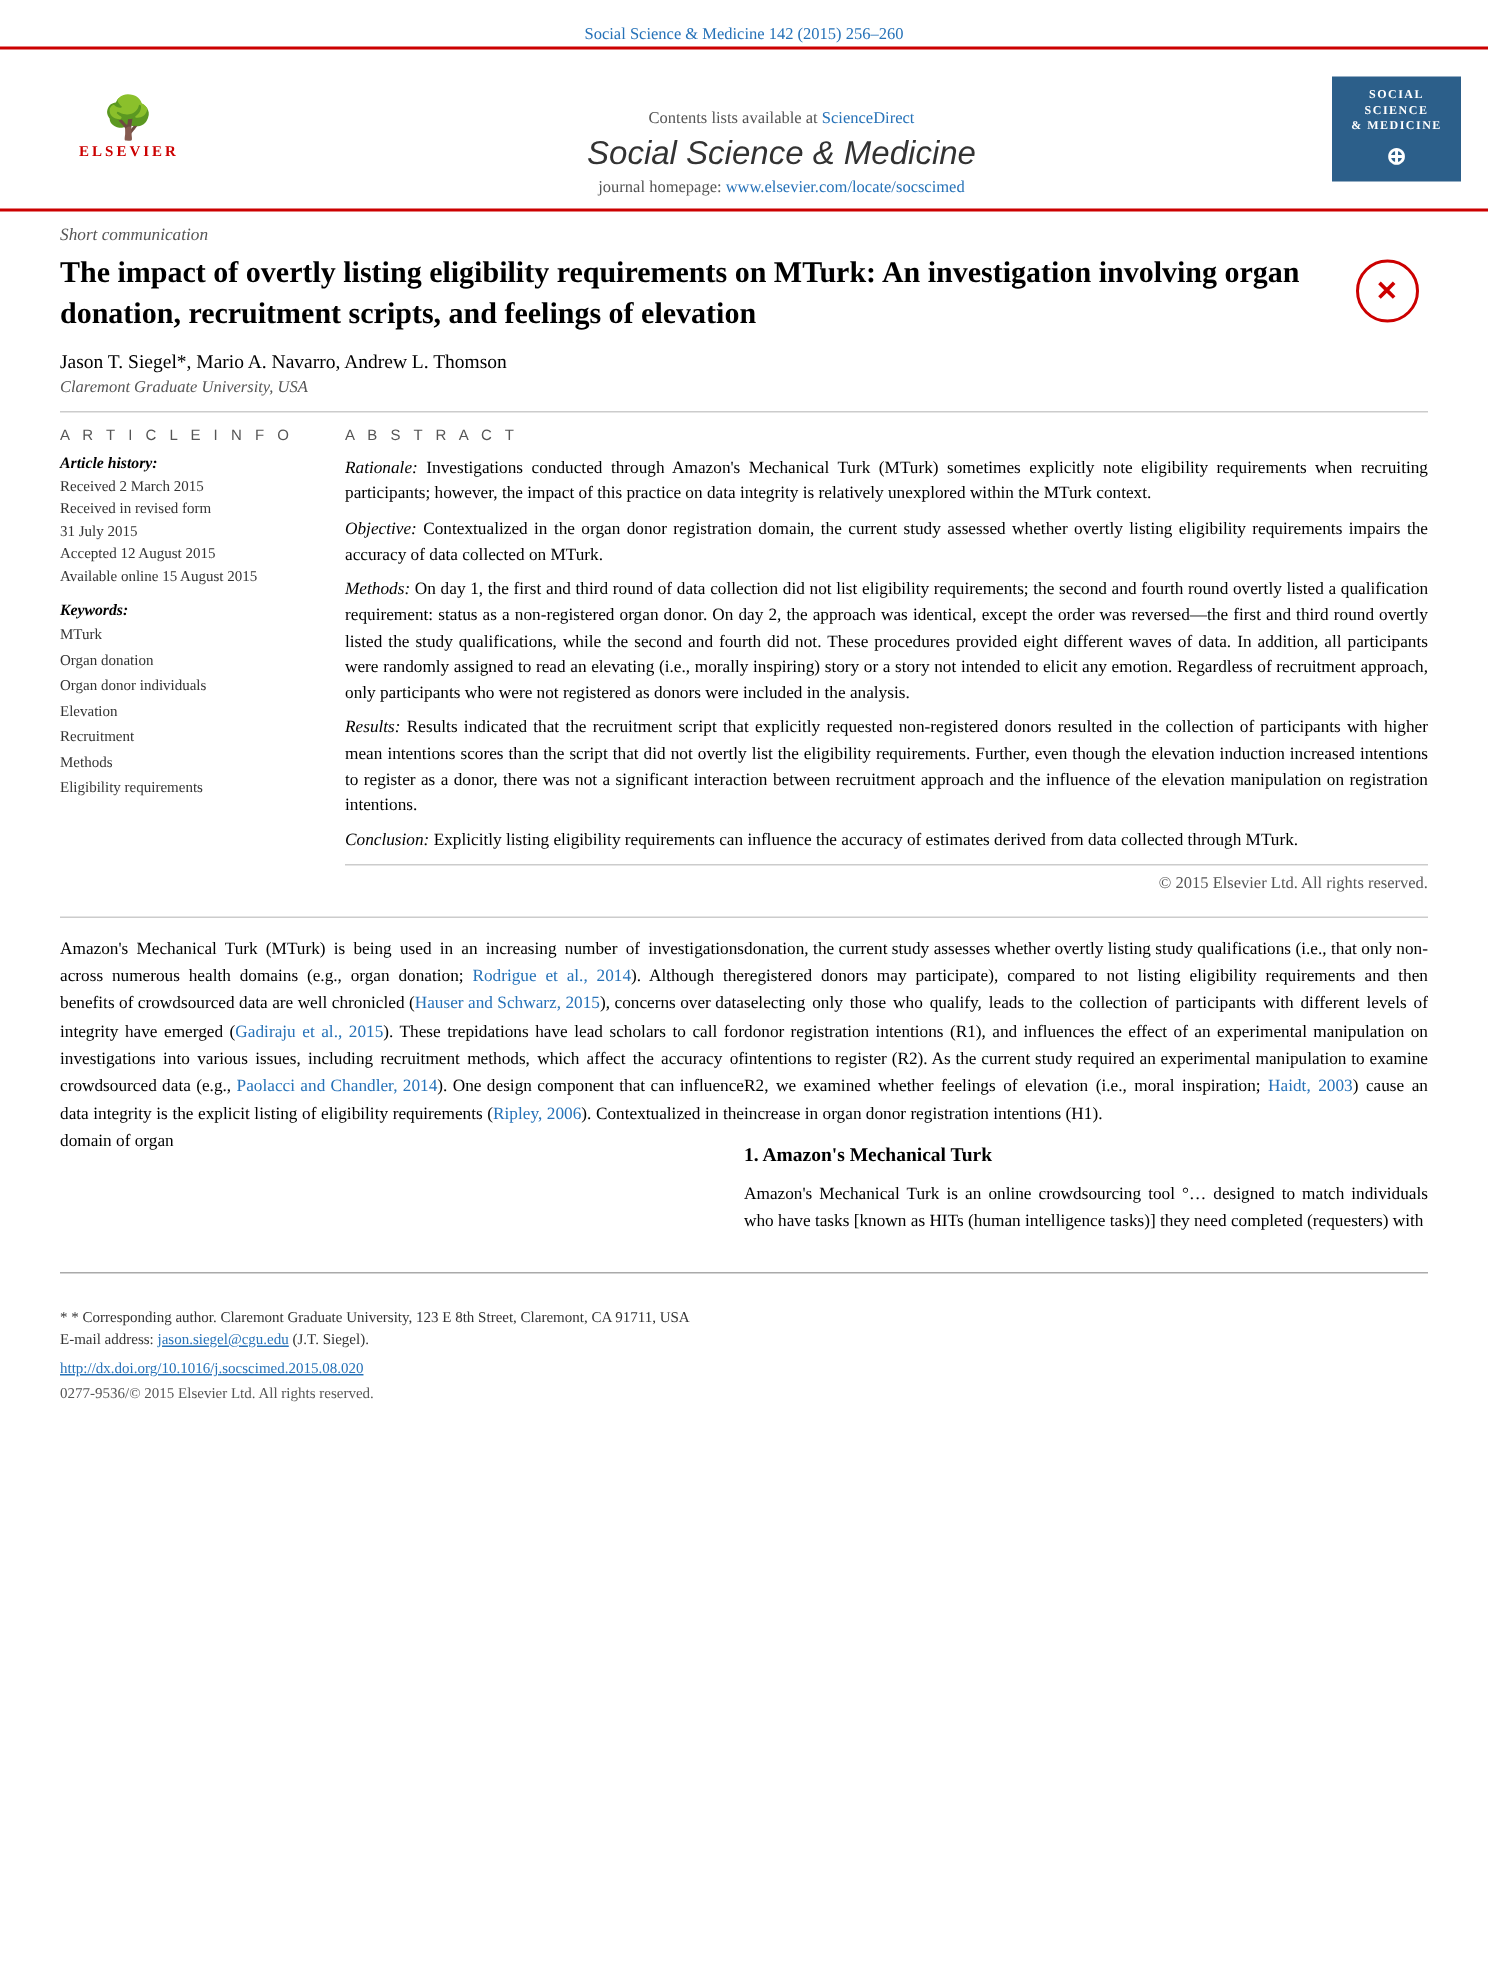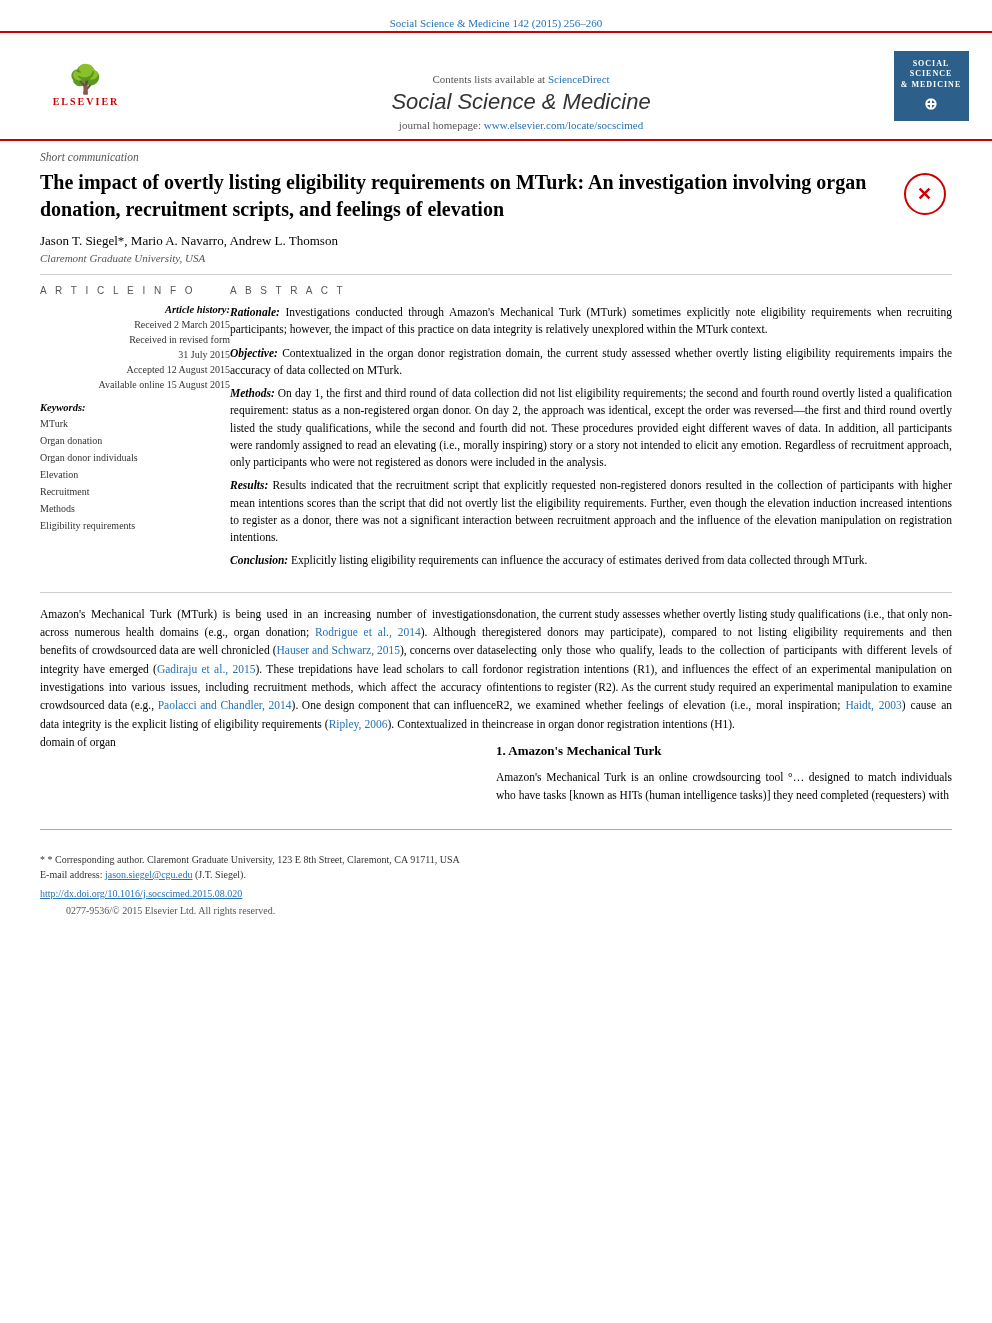--- a/index.html
+++ b/index.html
@@ -72,21 +72,21 @@
       color: #555;
     }
     .journal-badge {
       width: 90px;
       flex-shrink: 0;
       display: flex;
       justify-content: center;
       align-items: center;
     }
     .badge-box {
-      width: 75px;
+      width: 86px;
       height: 70px;
       background: #2c5f8a;
       display: flex;
       flex-direction: column;
       align-items: center;
       justify-content: center;
       color: #fff;
       font-size: 8px;
       font-weight: bold;
       text-align: center;
@@ -179,21 +179,20 @@
       font-size: 10px;
       letter-spacing: 3px;
       color: #555;
       text-transform: uppercase;
       margin-bottom: 8px;
       font-family: Arial, sans-serif;
     }
 
     .article-info-block {
       margin-bottom: 10px;
-      text-align: right;
     }
     .info-label {
       font-size: 10.5px;
       font-style: italic;
       font-weight: bold;
       color: #000;
       margin-bottom: 2px;
     }
     .info-value {
       font-size: 10px;
@@ -213,21 +212,21 @@
     
     .abstract-paragraph {
       font-size: 11.5px;
       color: #000;
       line-height: 1.5;
       margin-bottom: 6px;
       text-align: justify;
     }
     .abstract-paragraph .abs-label {
       font-style: italic;
-      font-weight: bold;
+      font-weight: normal;
     }
 
     .copyright-line {
       font-size: 11px;
       color: #555;
       text-align: right;
       margin-top: 6px;
       border-top: 1px solid #ccc;
       padding-top: 6px;
     }
@@ -281,21 +280,20 @@
     }
     .doi-line {
       color: #2672b8;
       font-size: 10px;
       margin-top: 4px;
     }
     .copyright-footer {
       font-size: 10px;
       color: #555;
       margin-top: 2px;
-      margin-left: 26px;
     }
   </style>
 </head>
 <body>
 
 <div class="journal-top-bar">
   <span>Social Science &amp; Medicine 142 (2015) 256–260</span>
 </div>
 
 <div class="journal-header">
@@ -377,20 +375,21 @@
         <span>On day 1, the first and third round of data collection did not list eligibility requirements; the second and fourth round overtly listed a qualification requirement: status as a non-registered organ donor. On day 2, the approach was identical, except the order was reversed—the first and third round overtly listed the study qualifications, while the second and fourth did not. These procedures provided eight different waves of data. In addition, all participants were randomly assigned to read an elevating (i.e., morally inspiring) story or a story not intended to elicit any emotion. Regardless of recruitment approach, only participants who were not registered as donors were included in the analysis.</span>
       </div>
       <div class="abstract-paragraph">
         <span class="abs-label">Results:</span>
         <span>Results indicated that the recruitment script that explicitly requested non-registered donors resulted in the collection of participants with higher mean intentions scores than the script that did not overtly list the eligibility requirements. Further, even though the elevation induction increased intentions to register as a donor, there was not a significant interaction between recruitment approach and the influence of the elevation manipulation on registration intentions.</span>
       </div>
       <div class="abstract-paragraph">
         <span class="abs-label">Conclusion:</span>
         <span>Explicitly listing eligibility requirements can influence the accuracy of estimates derived from data collected through MTurk.</span>
       </div>
+      <div class="copyright-line">© 2015 Elsevier Ltd. All rights reserved.</div>
     </div>
   </div>
 
   <hr class="section-divider">
 
   <div class="body-two-col">
     <div class="body-col">
       <p>
         Amazon's Mechanical Turk (MTurk) is being used in an increasing number of investigations across numerous health domains (e.g., organ donation; <a class="body-link" href="#">Rodrigue et al., 2014</a>). Although the benefits of crowdsourced data are well chronicled (<a class="body-link" href="#">Hauser and Schwarz, 2015</a>), concerns over data integrity have emerged (<a class="body-link" href="#">Gadiraju et al., 2015</a>). These trepidations have lead scholars to call for investigations into various issues, including recruitment methods, which affect the accuracy of crowdsourced data (e.g., <a class="body-link" href="#">Paolacci and Chandler, 2014</a>). One design component that can influence data integrity is the explicit listing of eligibility requirements (<a class="body-link" href="#">Ripley, 2006</a>). Contextualized in the domain of organ
       </p>

